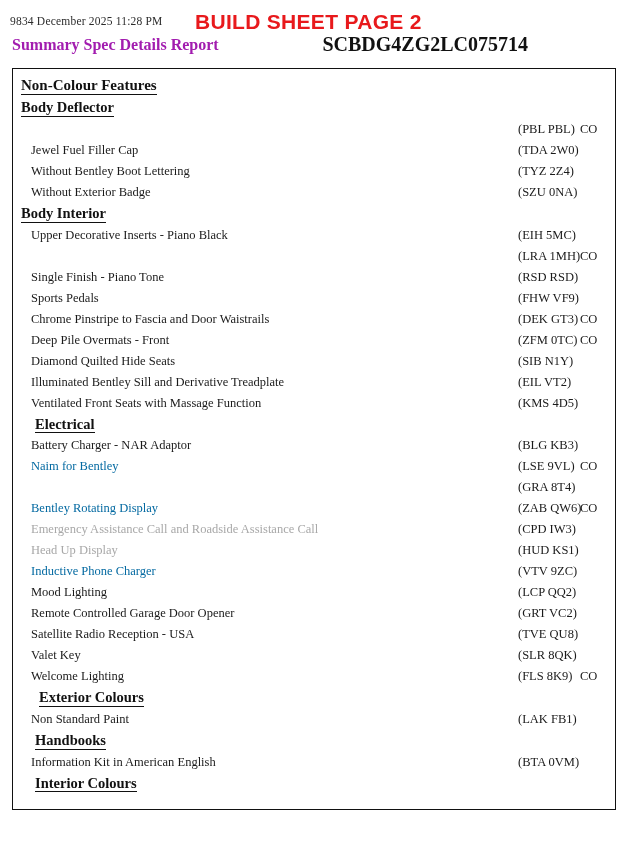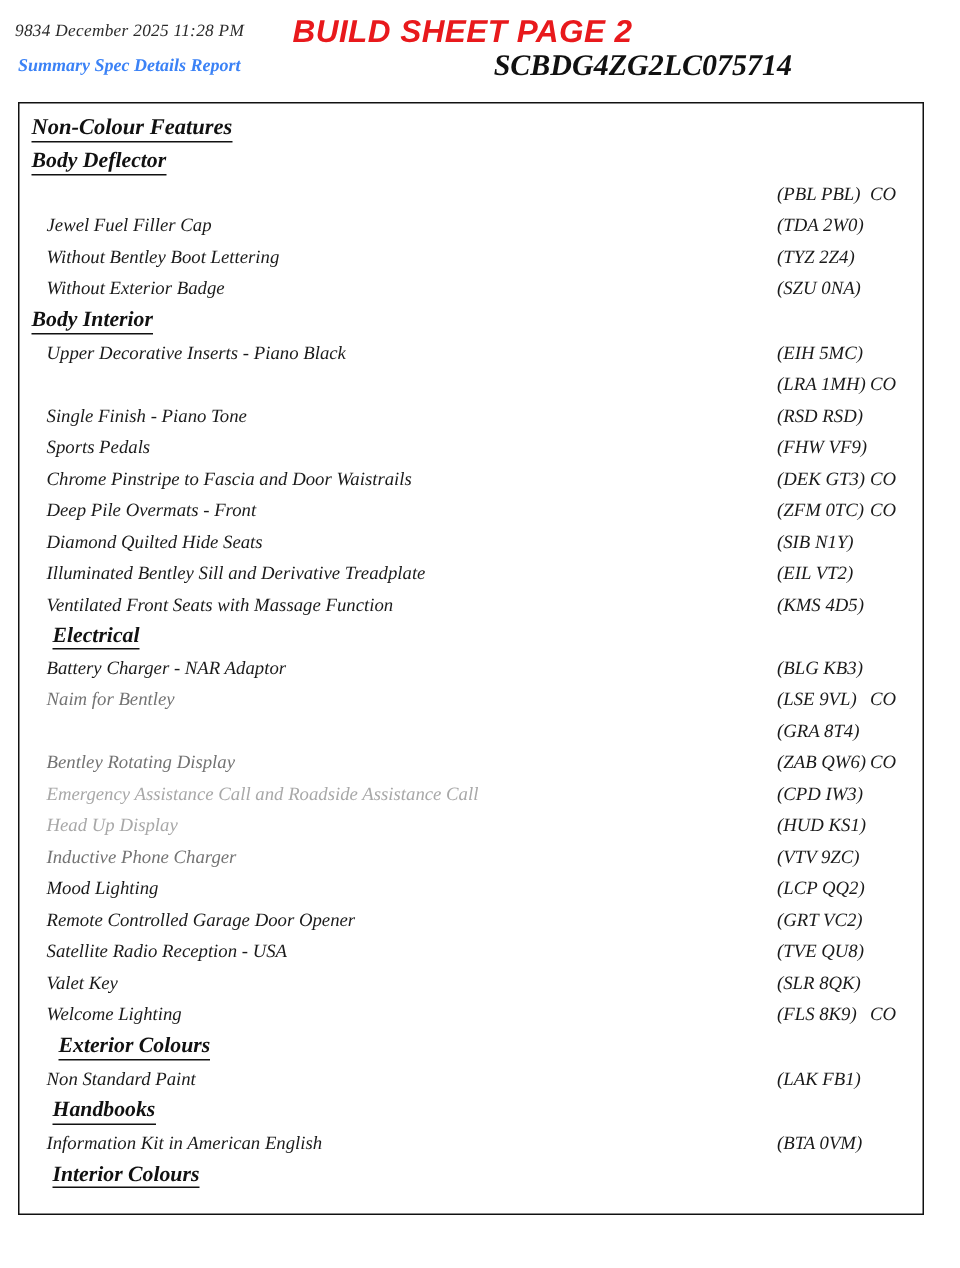--- a/index.html
+++ b/index.html
@@ -12,21 +12,20 @@
     background: #ffffff;
     font-family: "Liberation Serif", serif;
     color: #111111;
     position: relative;
     overflow: hidden;
   }
   .page {
     position: relative;
     width: 538px;
     height: 845px;
-    font-style: italic;
   }
   
   .hdr-row {
     position: absolute;
     top: 10px;
     left: 10px;
     right: 10px;
     height: 26px;
   }
   .scan-date {
@@ -55,23 +54,23 @@
     top: 36px;
     left: 12px;
     right: 10px;
     height: 26px;
   }
   .report-title {
     position: absolute;
     left: 0;
     top: 0;
     font-family: "Liberation Serif", serif;
-    font-size: 12px;
-    font-weight: bold;
-    color: #3b82f6;
+    font-size: 16px;
+    font-weight: bold;
+    color: #a21caf;
     white-space: nowrap;
   }
   .vin {
     position: absolute;
     right: 0;
     top: -3px;
     font-family: "Liberation Serif", serif;
     font-size: 20px;
     font-weight: bold;
     color: #111;
@@ -133,21 +132,21 @@
     text-align: center;
   }
   .row .co {
     position: absolute;
     left: 567px;
     top: 0;
     font-size: 12.5px;
     color: #1a1a1a;
   }
   
-  .faded .desc { color: #737373; }
+  .faded .desc { color: #0369a1; }
   .faded2 .desc { color: #a8a8a8; }
   .section-head.indent { padding-left: 22px; }
   .section-head.indent2 { padding-left: 26px; }
 </style>
 </head>
 <body>
 
 <div class="page">
 
   <div class="hdr-row">

